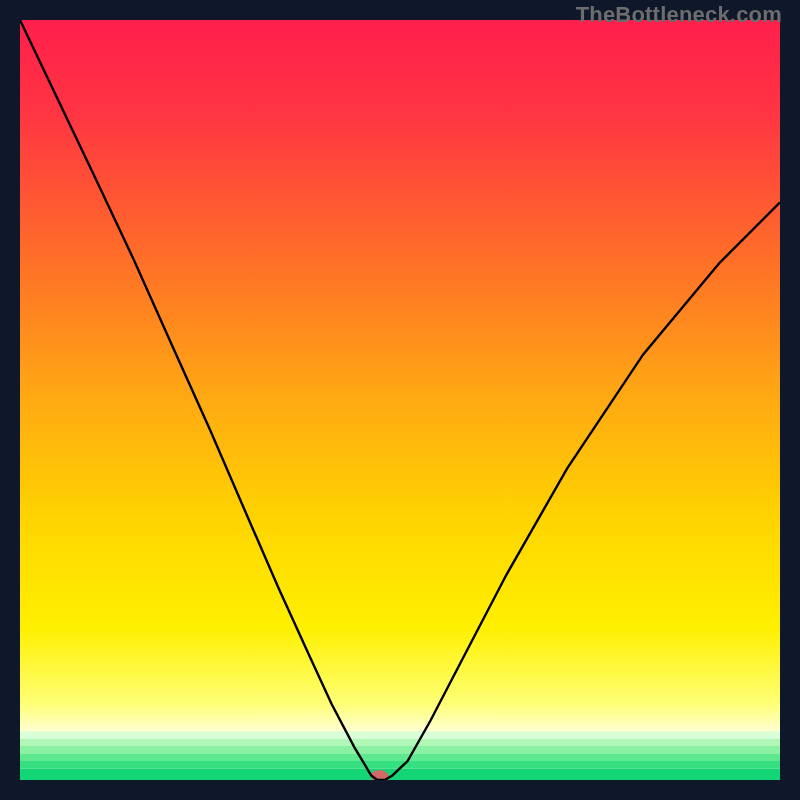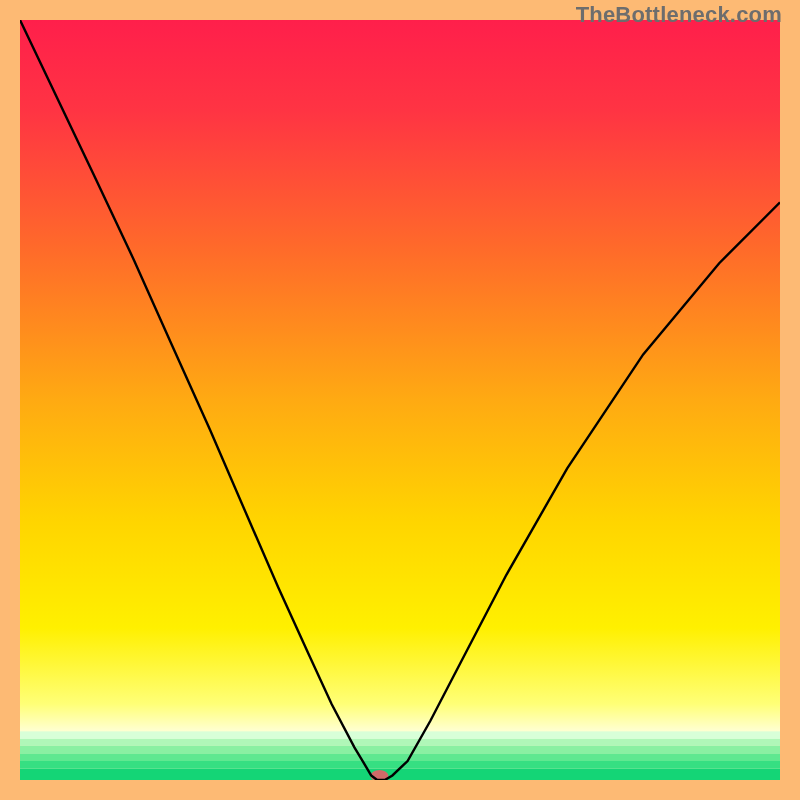--- a/index.html
+++ b/index.html
@@ -8,21 +8,21 @@
     width: 800px;
     height: 800px;
     background: #000;
     font-family: Arial, Helvetica, sans-serif;
     overflow: hidden;
   }
   .frame {
     position: relative;
     width: 800px;
     height: 800px;
-    background: #fdba74;
+    background: #0f172a;
   }
   .watermark {
     position: absolute;
     top: 2px;
     right: 18px;
     font-size: 22px;
     font-weight: 600;
     color: #6d6d6d;
     letter-spacing: 0.2px;
     z-index: 10;

